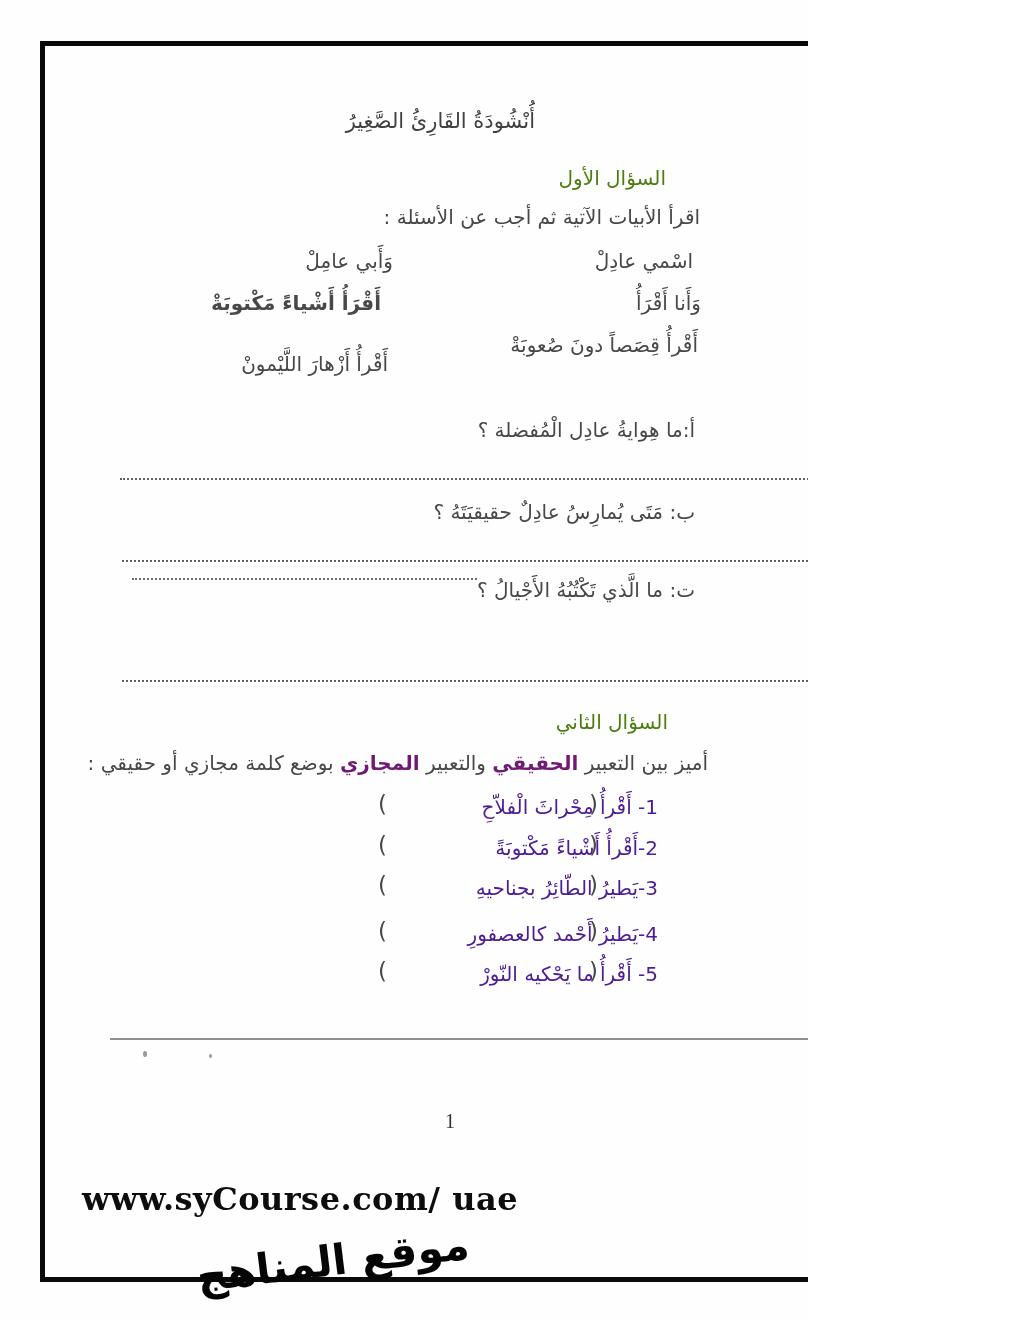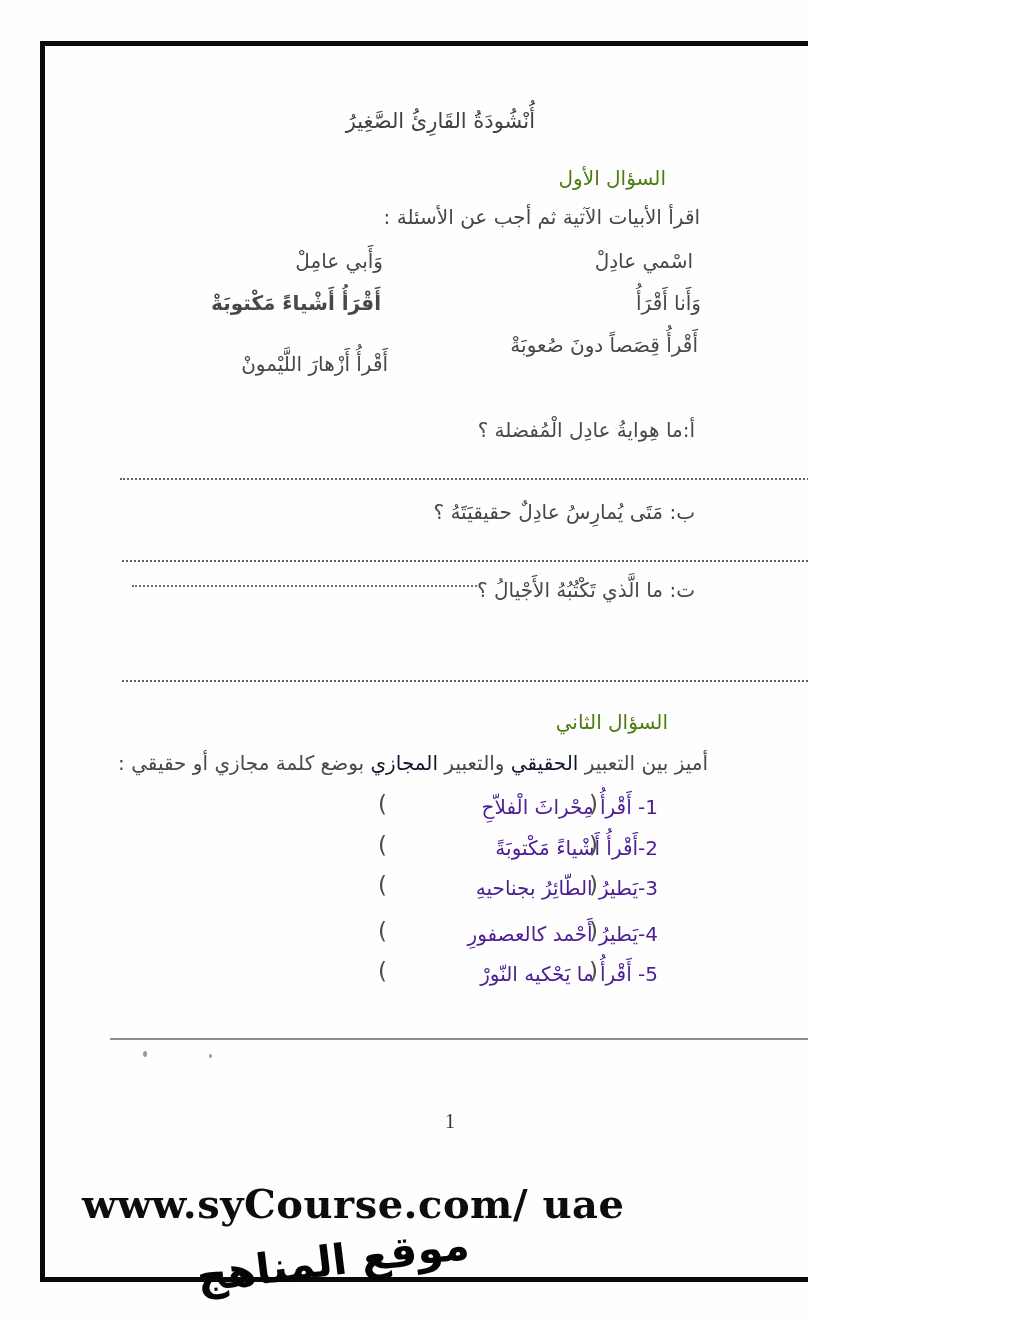--- a/index.html
+++ b/index.html
@@ -10,48 +10,48 @@
   .frame{
     position:absolute;left:40px;top:41px;width:943px;height:1241px;
     box-sizing:border-box;border:5px solid #0a0a0a;z-index:1;
   }
   .t{
     position:absolute;direction:rtl;white-space:nowrap;
     font-size:20px;line-height:1.4;color:#484848;z-index:2;
   }
   .title{font-size:21px;color:#414141;}
   .heading{font-size:20px;color:#4d7c0f;}
-  .boldish{font-weight:normal;color:#0f172a;}
+  .boldish{font-weight:bold;color:#701a75;}
   .dots{
     position:absolute;height:10px;border-bottom:2px dotted #616161;z-index:2;
   }
   .q-row{
     position:absolute;left:126px;right:113px;display:flex;direction:rtl;
-    align-items:center;z-index:2;
+    align-items:flex-start;z-index:2;
   }
   .q-row .q-text{white-space:nowrap;font-size:20px;color:#484848;}
   .dot-fill{flex:1 1 auto;border-bottom:2px dotted #6e6e6e;margin-bottom:8px;margin-left:6px;}
   .item{position:absolute;left:378px;right:150px;height:36px;z-index:2;}
   .item-text{
     position:absolute;right:0;top:4px;direction:rtl;white-space:nowrap;
     font-size:20px;color:#4c1d95;
   }
   .answer-slot{
     position:absolute;left:0;top:0;width:220px;display:flex;
     justify-content:space-between;direction:ltr;font-size:23px;color:#4a4a4a;
   }
   .hrule{position:absolute;left:110px;top:1038px;width:720px;height:2px;background:#8f8f8f;z-index:2;}
   .speck{position:absolute;background:#9a9a9a;border-radius:50%;z-index:2;}
   .page-num{
     position:absolute;left:436px;top:1110px;width:28px;text-align:center;
     font-family:"Liberation Serif",serif;font-size:20px;color:#333;z-index:2;
   }
   .wm-url{
     position:absolute;left:82px;top:1180px;direction:ltr;white-space:nowrap;
-    font-family:"DejaVu Serif",serif;font-weight:700;font-size:40px;
+    font-family:"DejaVu Serif",serif;font-weight:700;font-size:32px;
     letter-spacing:0.5px;color:#0d0d0d;z-index:3;
   }
   .wm-site{
     position:absolute;left:196px;top:1236px;direction:rtl;white-space:nowrap;
     font-family:"DejaVu Sans",sans-serif;font-weight:700;font-size:42px;
     color:#050505;transform:rotate(-7deg);transform-origin:center;z-index:3;
   }
 </style>
 </head>
 <body>
@@ -60,21 +60,21 @@
 
   <div class="frame"></div>
 
   <div class="t title" style="top:107px;right:273px;">أُنْشُودَةُ القَارِئُ الصَّغِيرُ</div>
 
   <div class="t heading" style="top:164px;right:142px;">السؤال الأول</div>
 
   <div class="t" style="top:203px;right:108px;">اقرأ الأبيات الآتية ثم أجب عن الأسئلة :</div>
 
   <div class="t" style="top:247px;right:115px;">اسْمي عادِلْ</div>
-  <div class="t" style="top:247px;right:425px;margin-left:14px;">وَأَبي عامِلْ</div>
+  <div class="t" style="top:247px;right:415px;margin-left:14px;">وَأَبي عامِلْ</div>
 
   <div class="t" style="top:289px;right:107px;">وَأَنا أَقْرَأُ</div>
   <div class="t" style="top:289px;right:427px;font-weight:bold;">أَقْرَأُ أَشْياءً مَكْتوبَةْ</div>
 
   <div class="t" style="top:331px;right:110px;">أَقْرأُ قِصَصاً دونَ صُعوبَةْ</div>
   <div class="t" style="top:350px;right:420px;">أَقْرأُ أَزْهارَ اللَّيْمونْ</div>
 
   <div class="t" style="top:416px;right:113px;">أ:ما هِوايةُ عادِل الْمُفضلة ؟</div>
   <div class="dots" style="top:468px;left:120px;width:788px;"></div>
 

